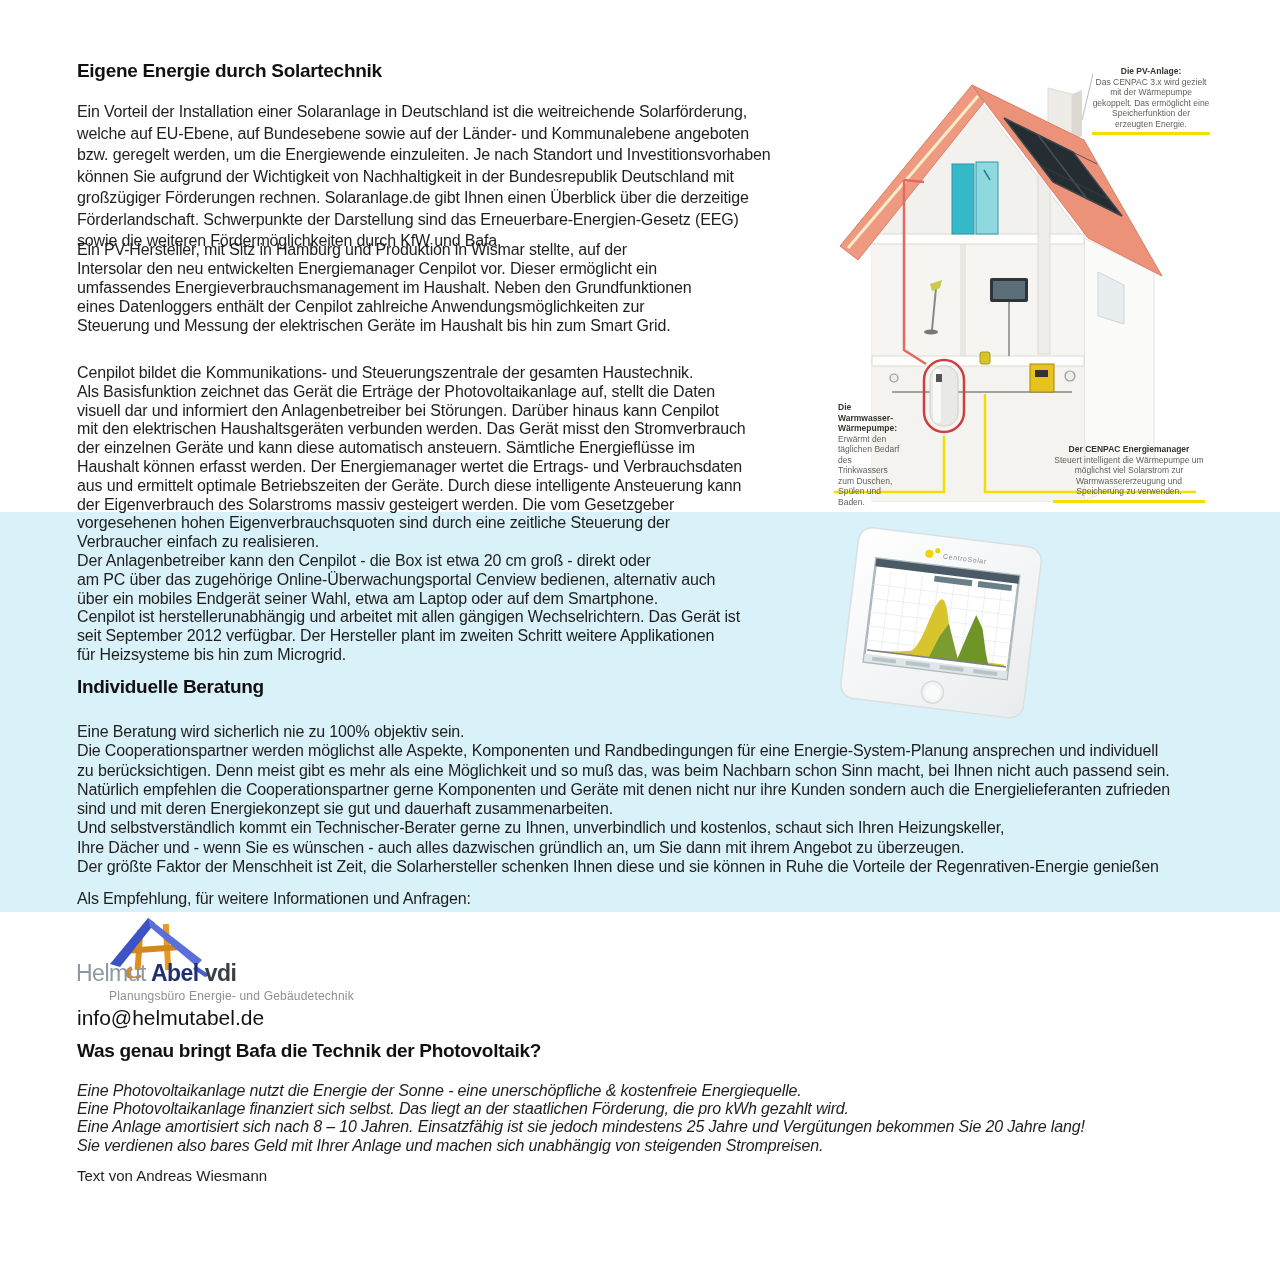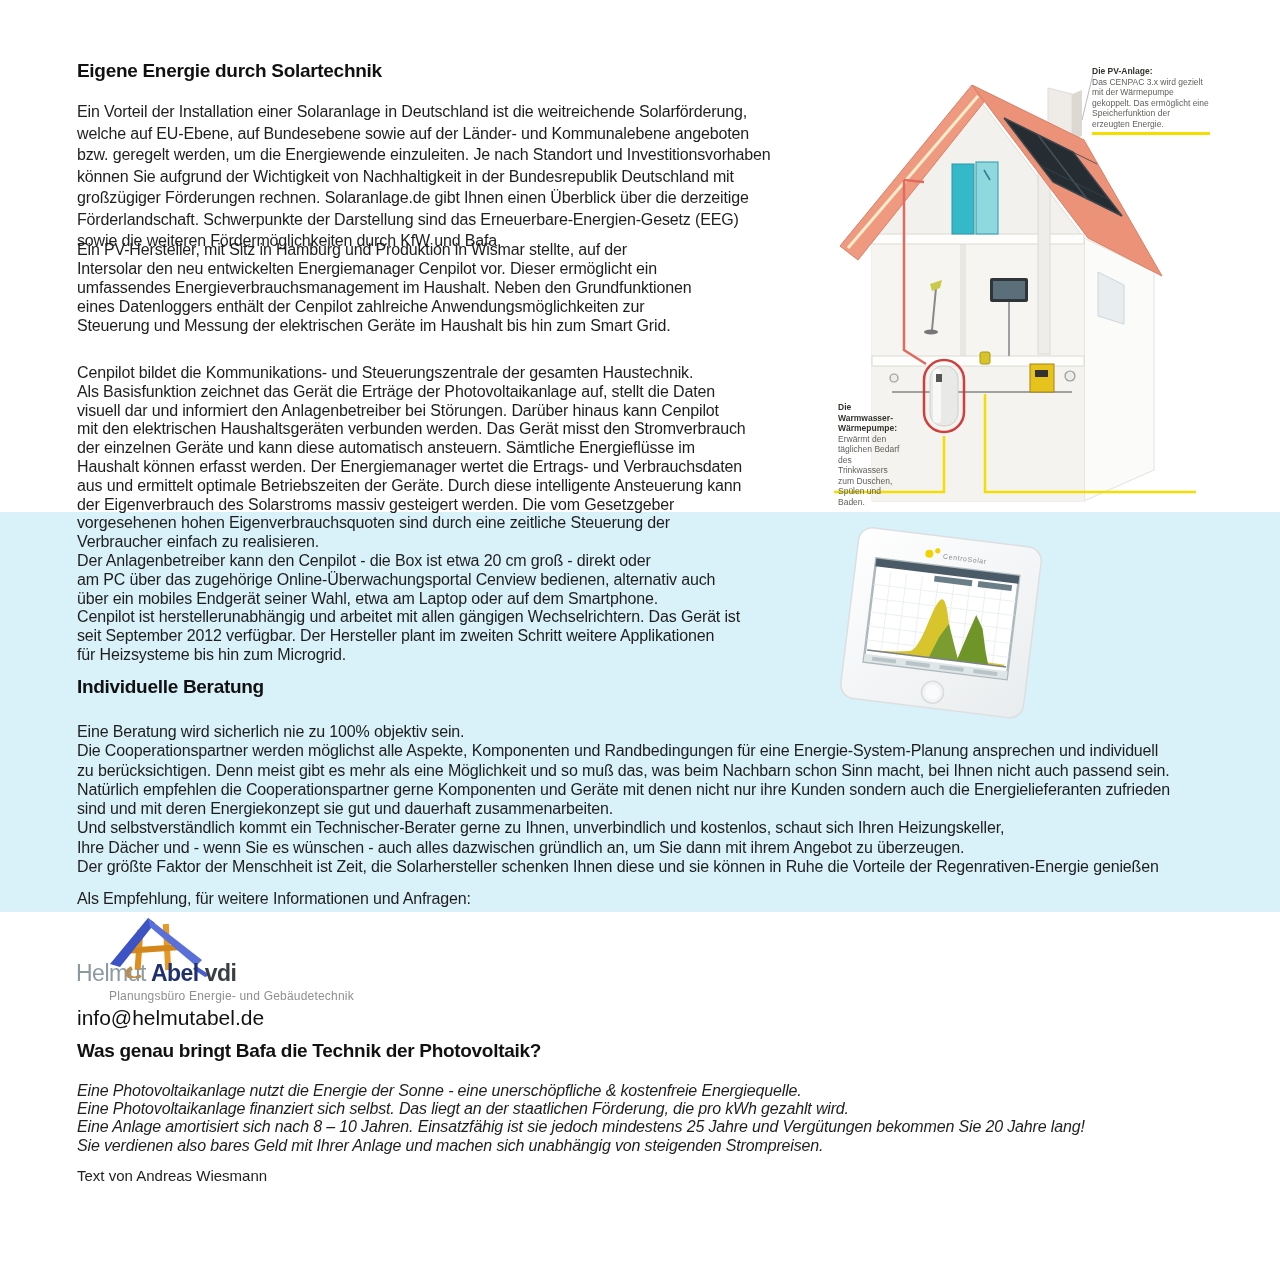--- a/index.html
+++ b/index.html
@@ -10,21 +10,21 @@
   .h{font-weight:bold;color:#111;letter-spacing:-0.3px;font-size:19px;margin:0;}
   .body{font-size:16px;letter-spacing:-0.15px;color:#1e1e1e;}
   .prelines{white-space:pre-line;}
   .para1{line-height:21.5px;}
   .para2{line-height:19px;}
   .para3{line-height:18.8px;}
   .para4{line-height:19.3px;}
   .para5{line-height:18.2px;font-style:italic;}
   .ann{font-size:8.5px;line-height:10.5px;color:#5f5f5a;letter-spacing:0;}
   .ann .t{font-weight:bold;color:#33332e;}
-  .yellow-underline{border-bottom:3px solid #f2de00;padding-bottom:3px;}
+  .yellow-underline{border-bottom:3px solid #f2de00;padding-bottom:3px;text-align:center;}
   .logo-name{font-size:23px;letter-spacing:-0.5px;font-weight:bold;}
   .logo-helmut{color:#8d99a1;font-weight:normal;}
   .logo-abel{color:#20306e;}
   .logo-vdi{color:#3a3f43;}
   .logo-tagline{font-size:12px;color:#8f8f8f;letter-spacing:0.2px;margin-left:32px;}
   .email{font-size:21px;color:#111;text-decoration:none;}
   .credit{font-size:15px;color:#1e1e1e;}
 </style>
 </head>
 <body>
@@ -175,20 +175,24 @@
   <div class="abs ann yellow-underline" style="left:1092px;top:66px;width:118px;">
     <div class="t">Die PV-Anlage:</div>
     <div>Das CENPAC 3.x wird gezielt mit der Wärmepumpe gekoppelt. Das ermöglicht eine Speicherfunktion der erzeugten Energie.</div>
   </div>
 
   <div class="abs ann" style="left:838px;top:402px;width:64px;">
     <div class="t">Die Warmwasser-Wärmepumpe:</div>
     <div>Erwärmt den täglichen Bedarf des Trinkwassers zum Duschen, Spülen und Baden.</div>
   </div>
 
+  <div class="abs ann yellow-underline" style="left:1053px;top:444px;width:152px;">
+    <div class="t">Der CENPAC Energiemanager</div>
+    <div>Steuert intelligent die Wärmepumpe um möglichst viel Solarstrom zur Warmwassererzeugung und Speicherung zu verwenden.</div>
+  </div>
 
   <svg class="abs" style="left:833px;top:523px;" width="220" height="205" viewBox="0 0 220 205">
     <defs>
       <linearGradient id="devbody" x1="0" y1="0" x2="1" y2="1">
         <stop offset="0" stop-color="#ffffff"></stop>
         <stop offset="1" stop-color="#e9ecee"></stop>
       </linearGradient>
     </defs>
     <g transform="rotate(7 110 100)">
       <rect x="16" y="14" width="184" height="172" rx="14" fill="url(#devbody)" stroke="#dcdfe1" stroke-width="1.5"></rect>

